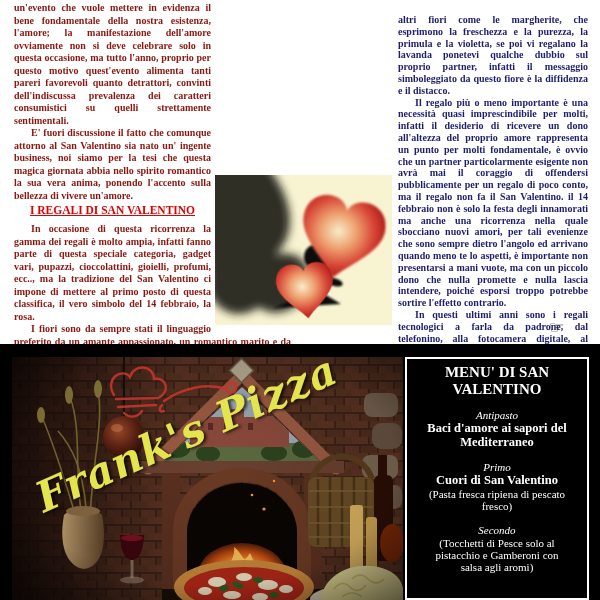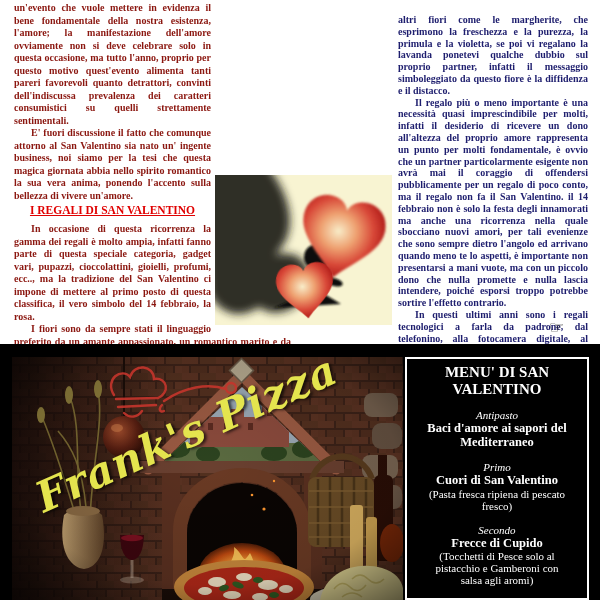--- a/index.html
+++ b/index.html
@@ -332,18 +332,17 @@
     </div>
 
     <div class="course">
       <div class="course-label">Primo</div>
       <div class="dish">Cuori di San Valentino</div>
       <div class="details">(Pasta fresca ripiena di pescato fresco)</div>
     </div>
 
     <div class="course">
       <div class="course-label">Secondo</div>
-      <div class="dish">Frecce di Cupido</div>
       <div class="details">(Tocchetti di Pesce solo al pistacchio e Gamberoni con salsa agli aromi)</div>
     </div>
   </div>
 
 </div>
 
 </body></html>

